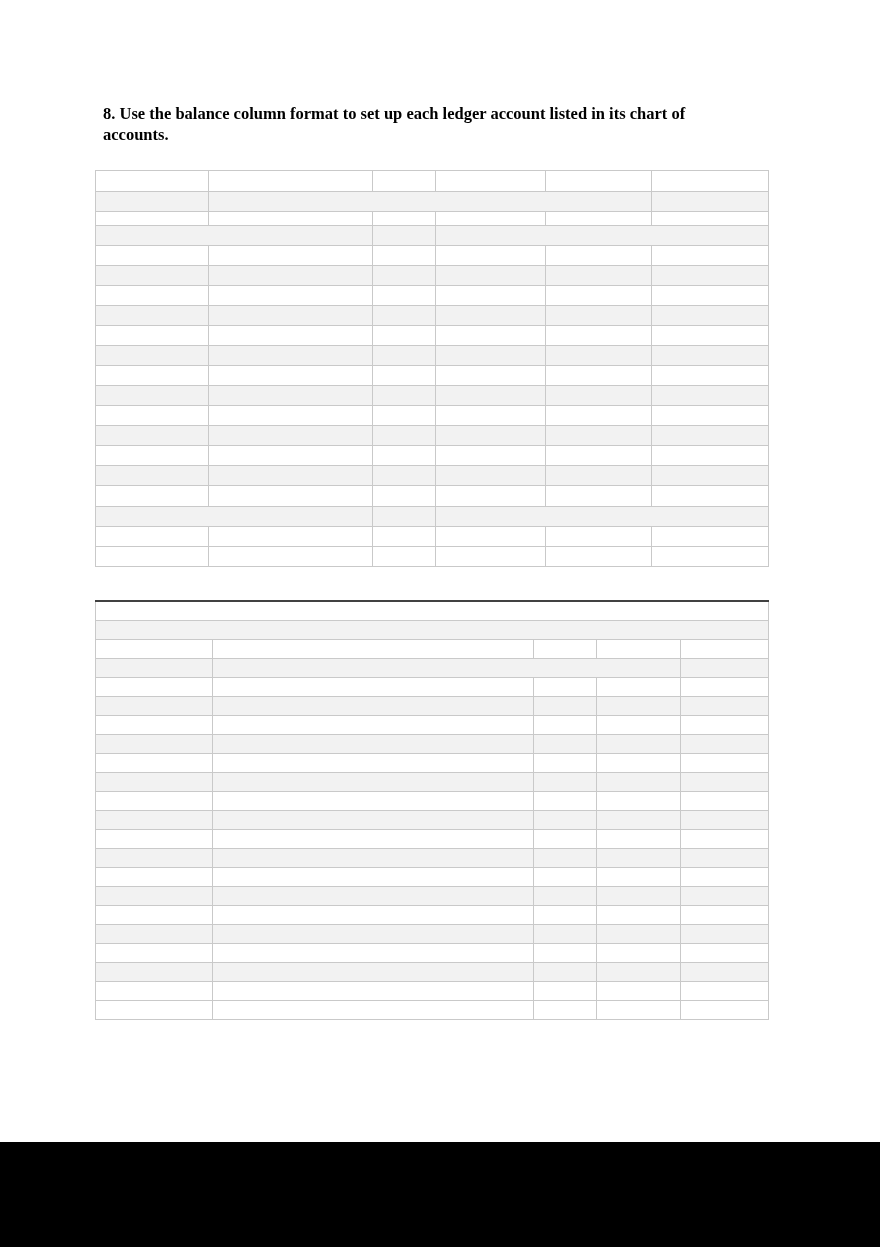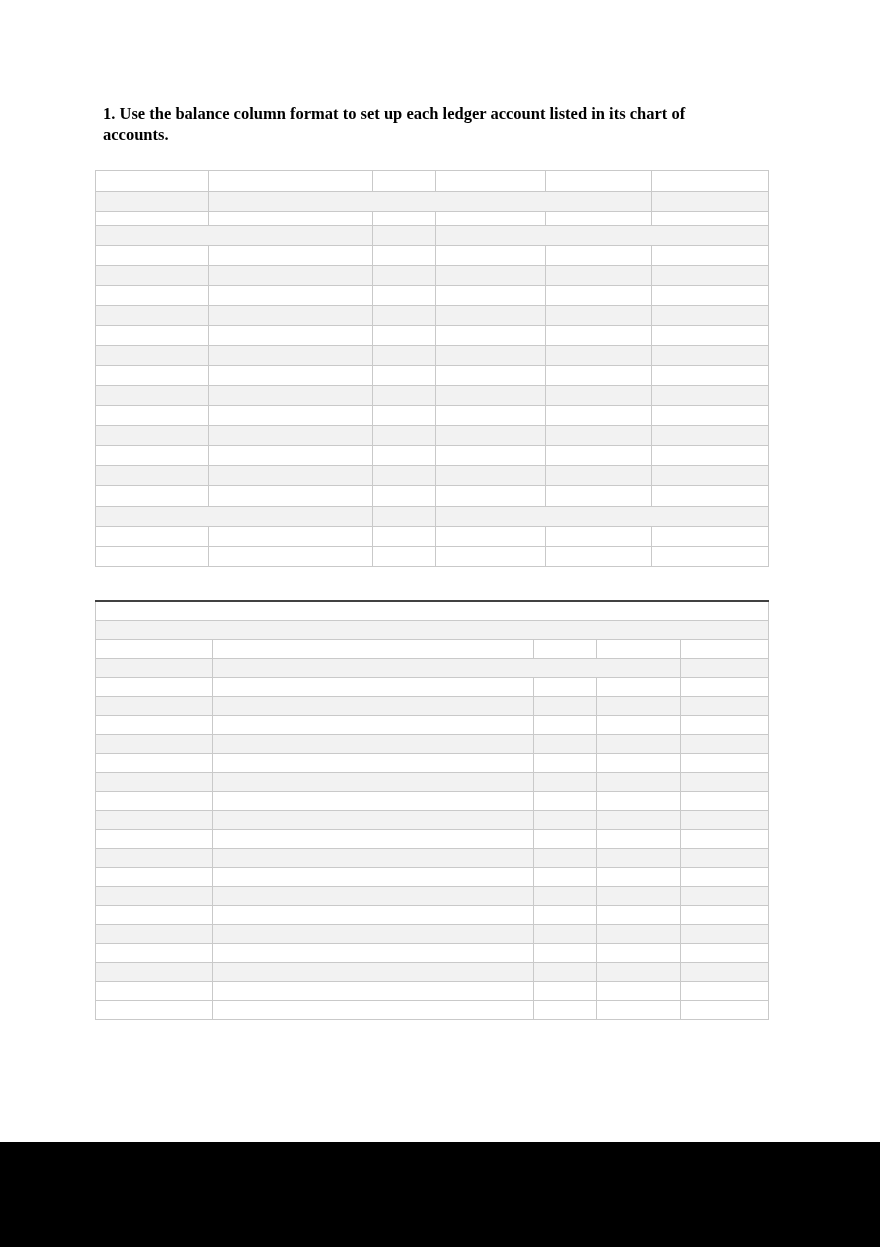--- a/index.html
+++ b/index.html
@@ -62,21 +62,21 @@
   tr.short td{height:13px;}
   tr.blank-tall td{height:20px;}
   .letterbox{
     position:absolute;left:0;top:1142px;width:880px;height:105px;
     background:var(--letterbox);
   }
 </style>
 </head>
 <body>
 
-<div class="page-heading">1. Use the balance column format to set up each ledger account listed in its chart of accounts.</div>
+<div class="page-heading">8. Use the balance column format to set up each ledger account listed in its chart of accounts.</div>
 
 <table class="sheet" id="ledger-table">
   <colgroup>
     <col style="width:113px">
       <col style="width:164px">
       <col style="width:63px">
     <col style="width:110px">
       <col style="width:106px">
       <col style="width:117px">
   </colgroup>

